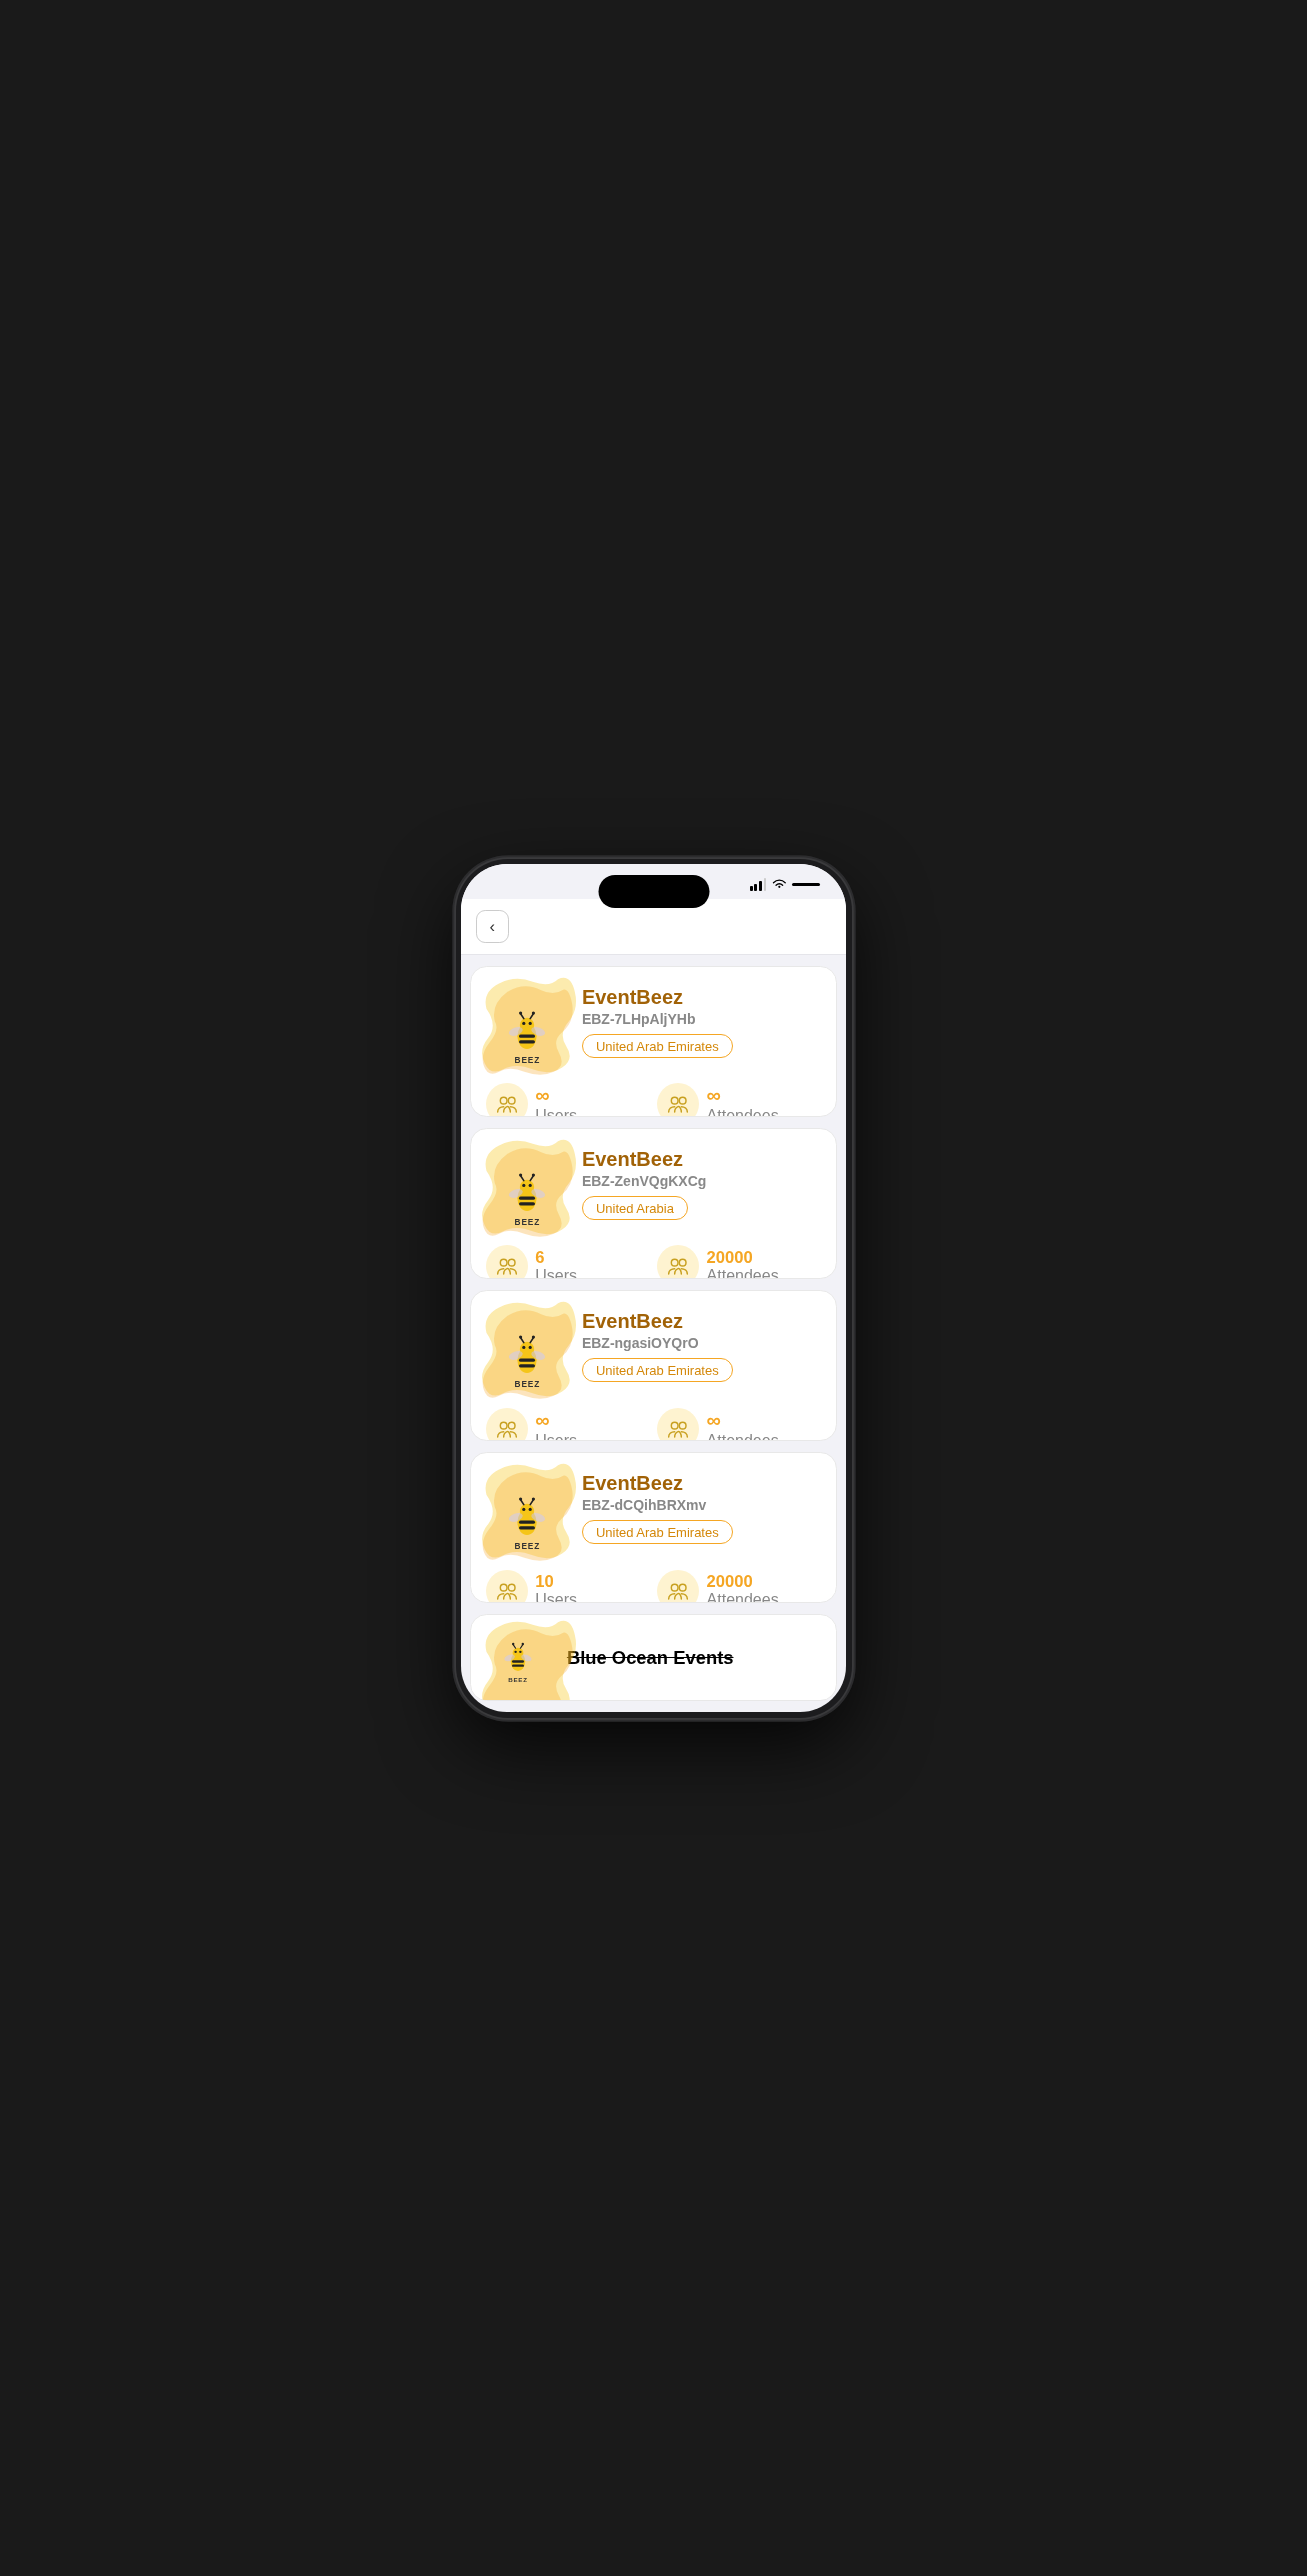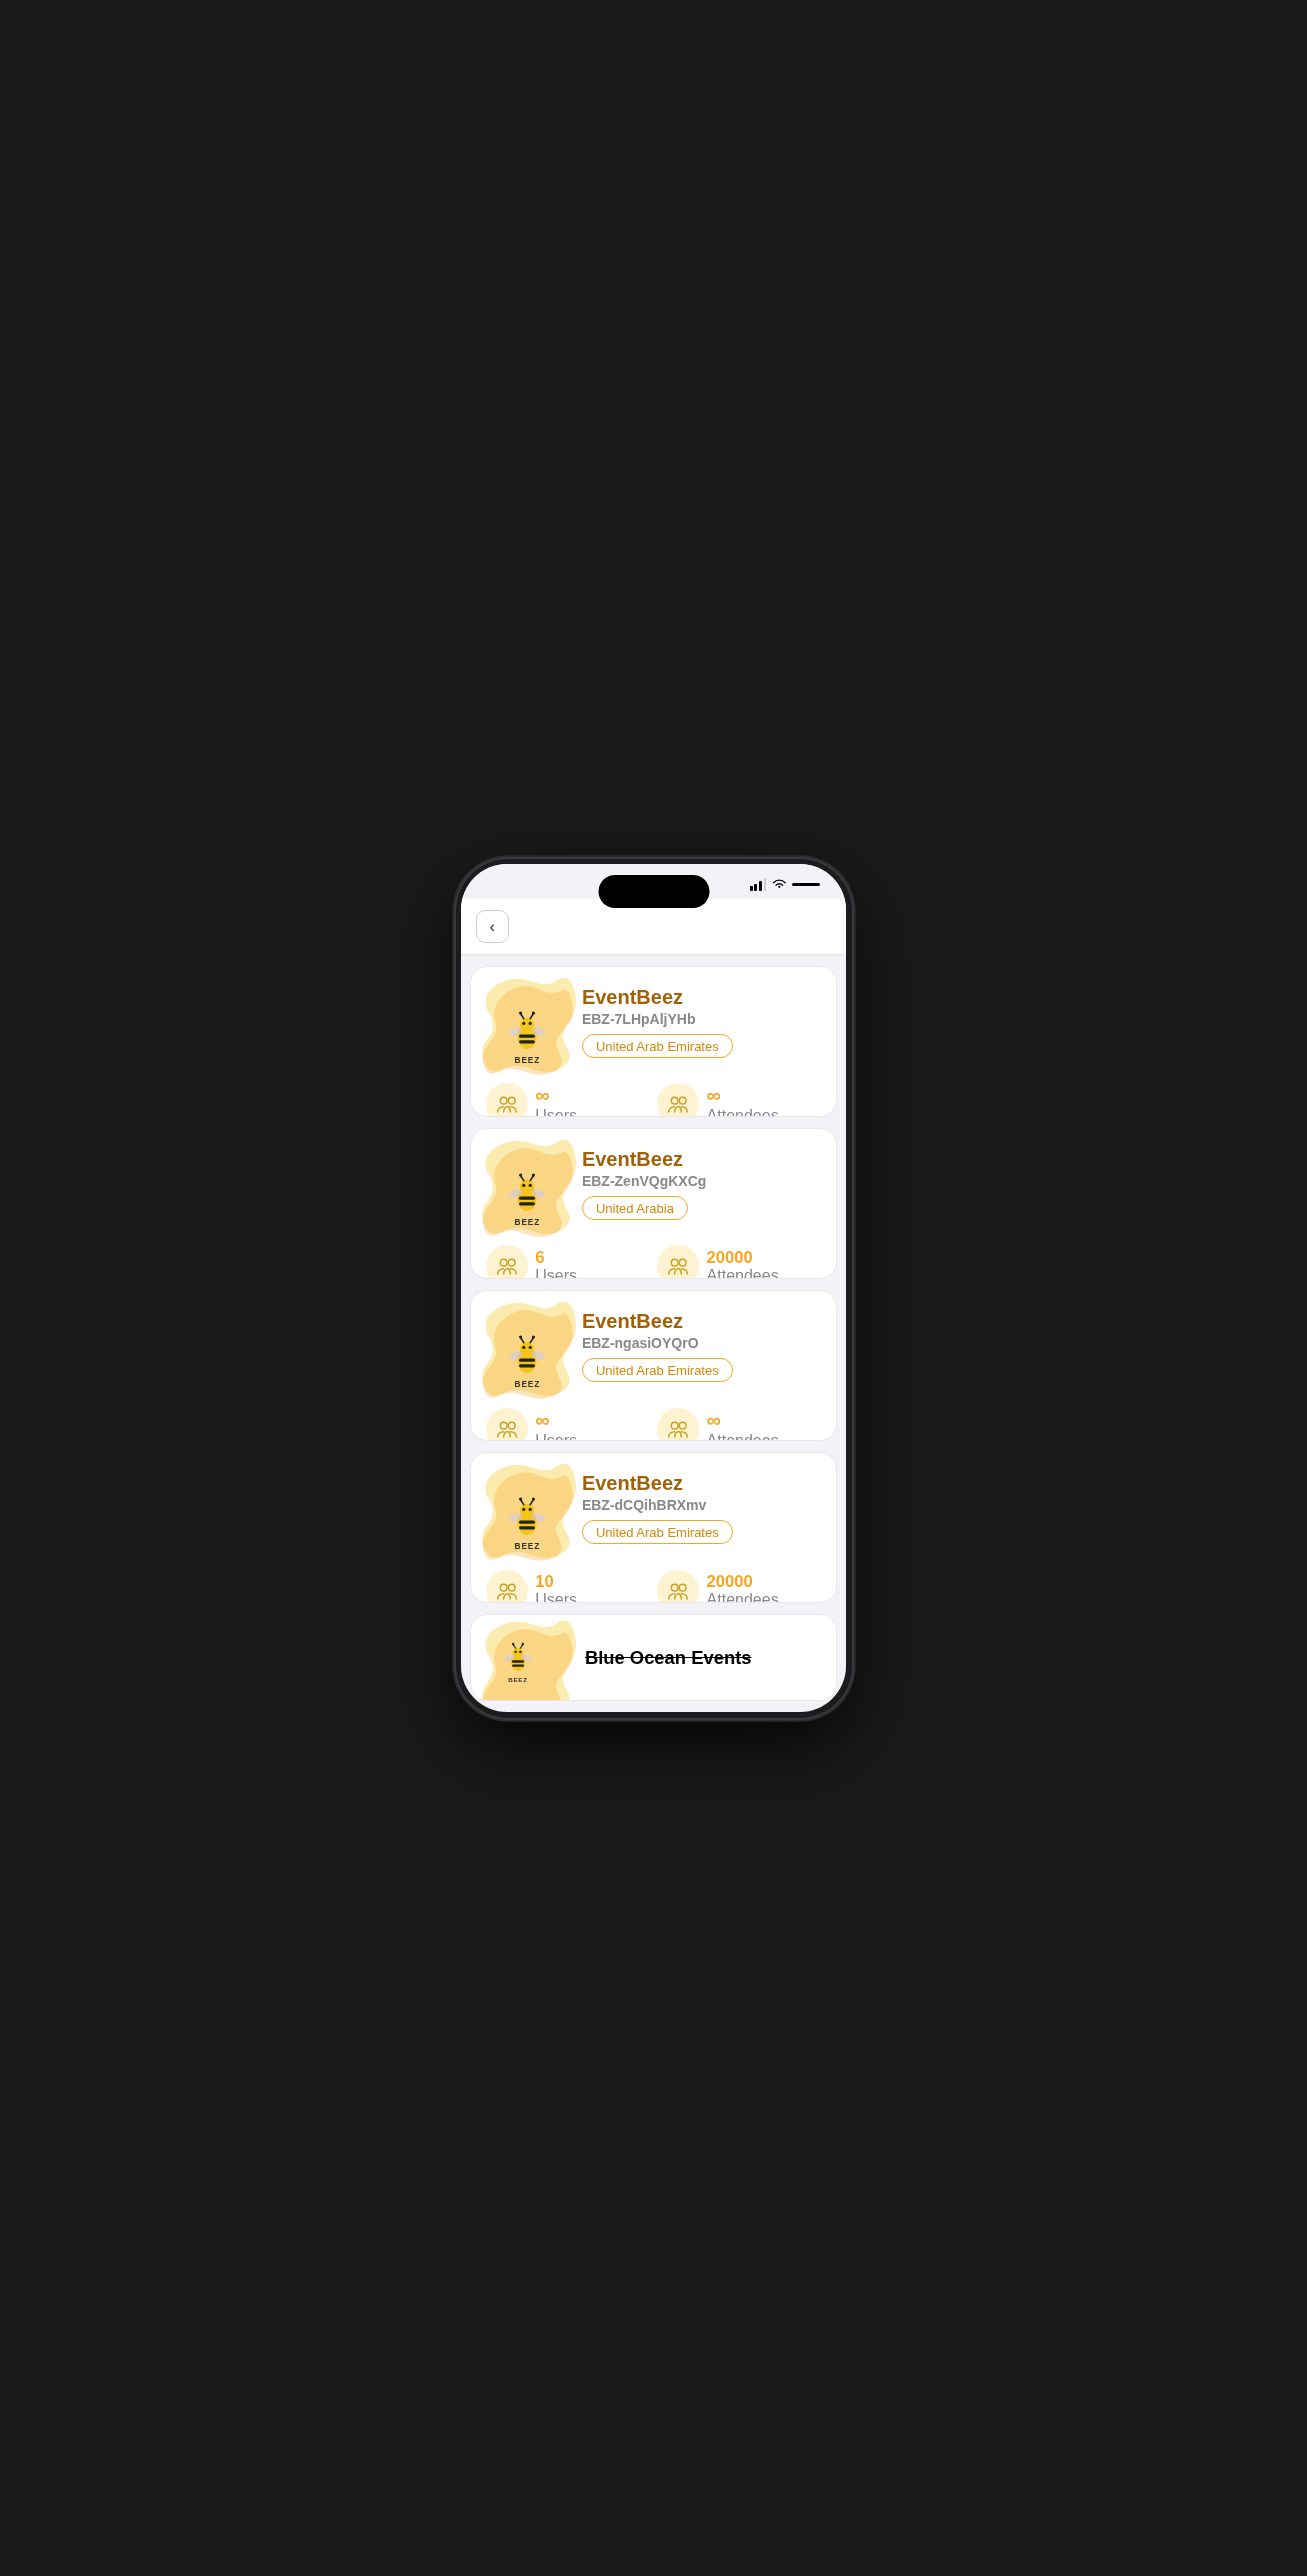--- a/index.html
+++ b/index.html
@@ -624,21 +624,21 @@
     <path d="M13 30c0-4 2.2-7 5-8s5 4 5 8" stroke="#c8a020" stroke-width="2.2" fill="none" stroke-linecap="round"></path>
   </svg>
         </div>
         <div class="stat-text">
           <span class="stat-value ">20000</span>
           <span class="stat-label">Attendees</span>
         </div>
       </div>
     </div>
   </div>
-        <div class="company-card" style="padding: 14.7px; display: flex; align-items: center; gap: 22px;">
+        <div class="company-card" style="padding: 14.7px; display: flex; align-items: center; gap: 4px;">
   <div class="card-logo-area" style="width:64px;height:64px;position:relative;flex-shrink:0;">
     <div class="honey-splash">
       <svg viewBox="0 0 120 120" fill="none" xmlns="http://www.w3.org/2000/svg">
     <path d="M10 40 Q5 20 25 10 Q45 0 65 8 Q85 15 95 5 Q110 -2 115 20 Q120 40 108 55 Q95 70 105 85 Q115 100 100 110 Q85 120 65 112 Q45 104 30 112 Q15 120 8 105 Q0 90 12 75 Q24 60 10 40Z" fill="#f5c518" opacity="0.35"></path>
     <path d="M20 55 Q15 35 35 20 Q55 8 75 18 Q90 25 100 18 Q108 14 112 35 Q115 55 100 68 Q88 78 96 92 Q105 108 90 115 Q75 122 55 115 Q38 108 25 115 Q12 122 7 108 Q2 95 14 80 Q26 65 20 55Z" fill="#f5a623" opacity="0.3"></path>
   </svg>
     </div>
     <div class="logo-img" style="transform:translateX(-50%) scale(0.75)">
       <svg viewBox="0 0 60 60" width="48" height="48">
 

